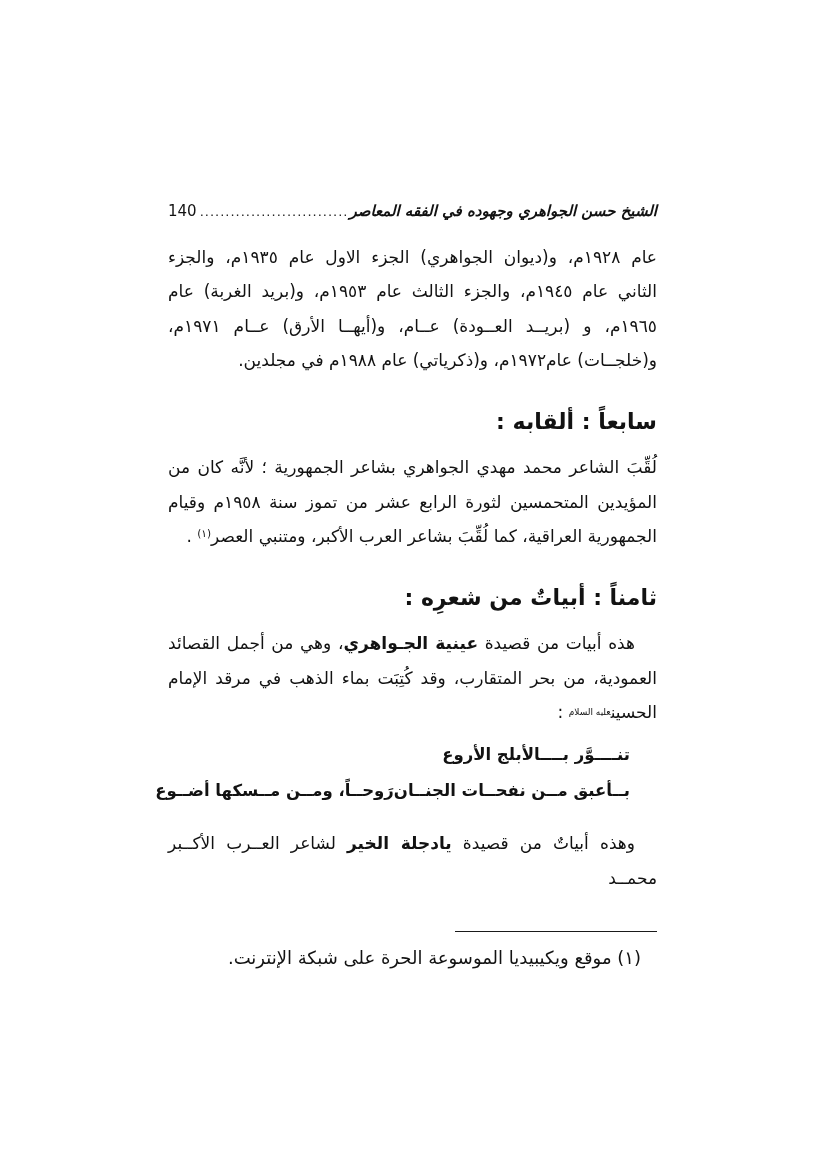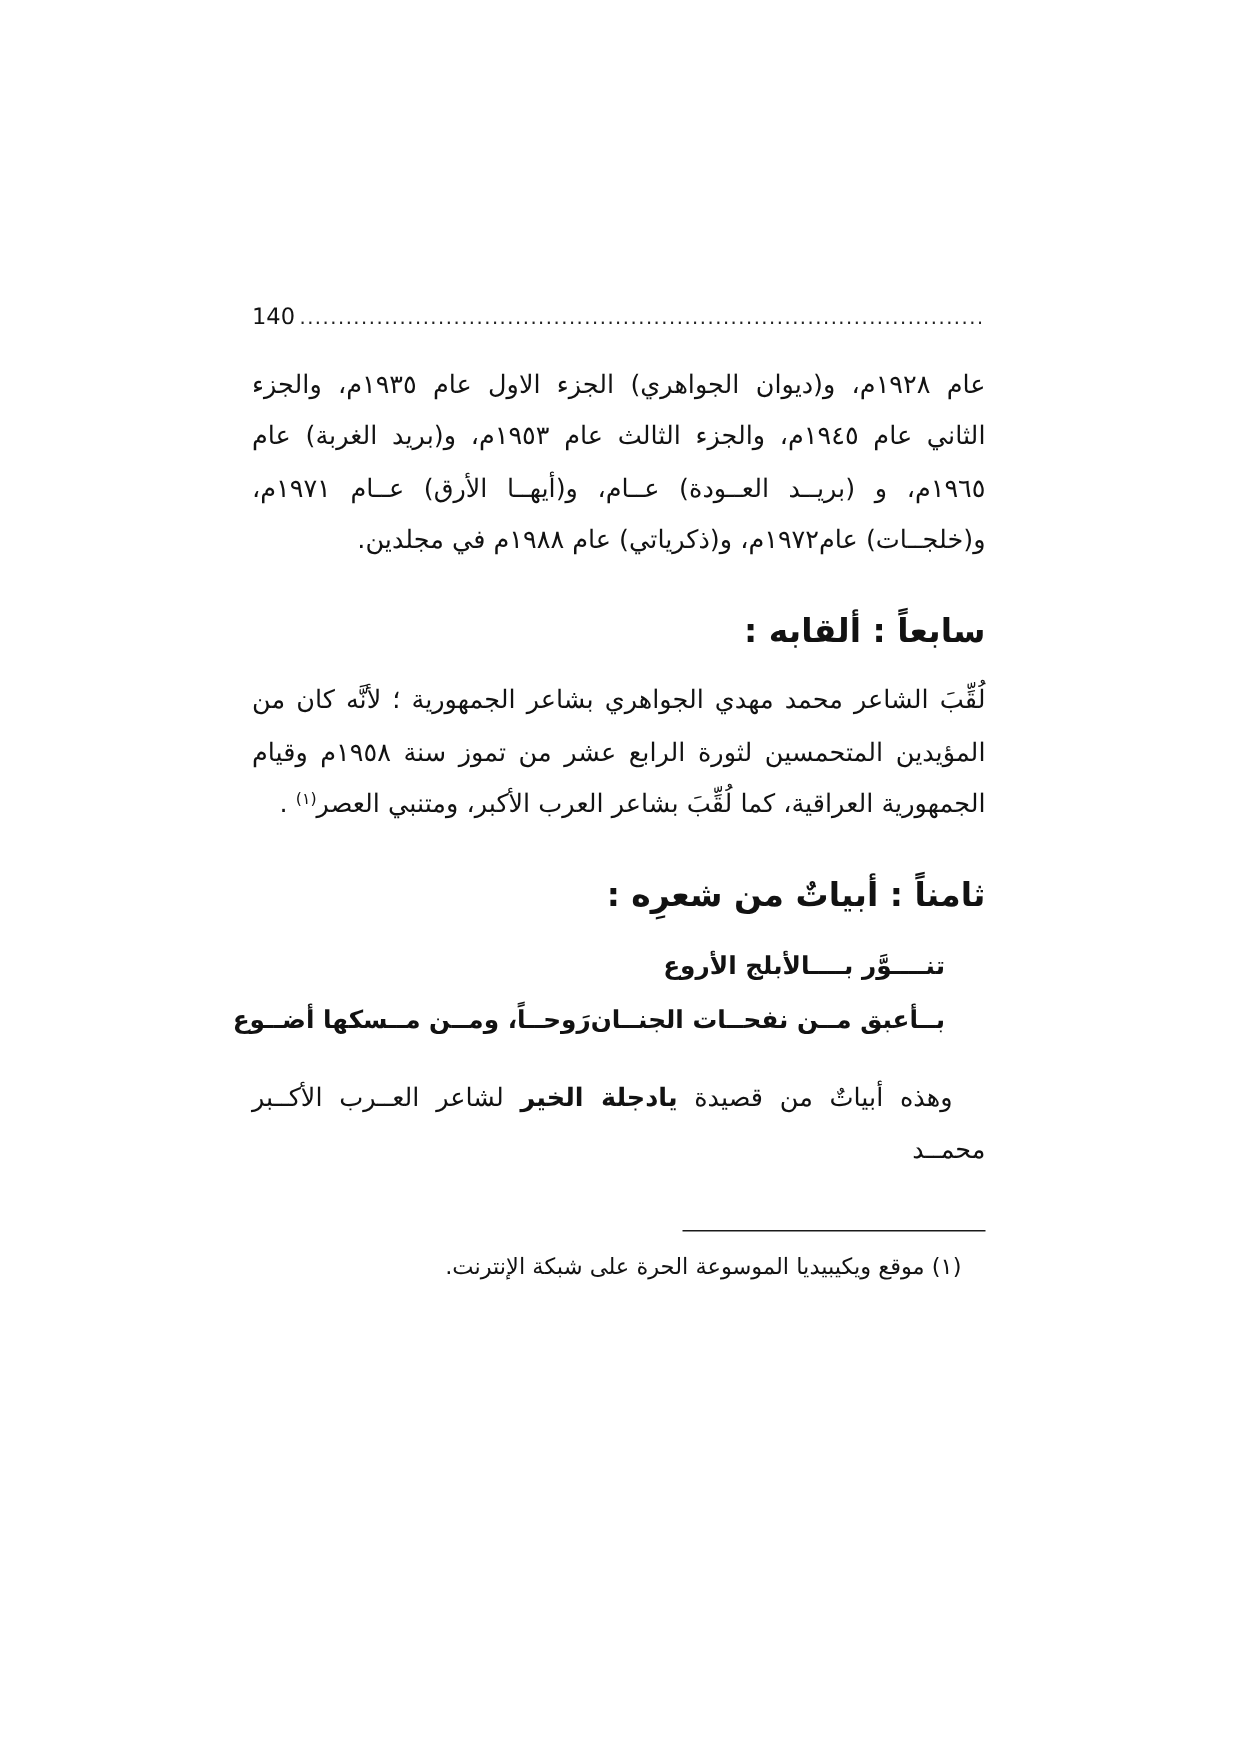--- a/index.html
+++ b/index.html
@@ -82,45 +82,47 @@
   }
   .hemistich { white-space:nowrap; }
   
   .footnote-area { margin-top:36px; }
   .footnote-sep {
     width:202px;
     border-top:1.5px solid #1a1a1a;
     margin-bottom:9px;
   }
   .footnote {
-    font-size:15px;
+    font-size:18px;
     line-height:1.9;
     padding-right:16px;
     text-align:right;
   }
 </style>
 </head>
 <body>
 
 <div class="page">
   <div class="content">
 
     <div class="running-header">
+      <span class="header-title">الشيخ حسن الجواهري وجهوده في الفقه المعاصر</span>
       <span class="header-dots">........................................................................................................</span>
       <span class="page-number">140</span>
     </div>
 
     <p class="para">عام ١٩٢٨م، و(ديوان الجواهري) الجزء الاول عام ١٩٣٥م، والجزء الثاني عام ١٩٤٥م، والجزء الثالث عام ١٩٥٣م، و(بريد الغربة) عام ١٩٦٥م، و (بريــد العــودة) عــام، و(أيهــا الأرق) عــام ١٩٧١م، و(خلجــات) عام١٩٧٢م، و(ذكرياتي) عام ١٩٨٨م في مجلدين.</p>
 
     <h2 class="section-heading">سابعاً : ألقابه :</h2>
 
     <p class="para"><span>لُقِّبَ الشاعر محمد مهدي الجواهري بشاعر الجمهورية ؛ لأنَّه كان من المؤيدين المتحمسين لثورة الرابع عشر من تموز سنة ١٩٥٨م وقيام الجمهورية العراقية، كما لُقِّبَ بشاعر العرب الأكبر، ومتنبي العصر</span><span class="fnref">(١)</span><span> .</span></p>
 
     <h2 class="section-heading">ثامناً : أبياتٌ من شعرِه :</h2>
 
+    <p class="para indent"><span>هذه أبيات من قصيدة </span><span style="font-weight: bold;">عينية الجـواهري</span><span>، وهي من أجمل القصائد العمودية، من بحر المتقارب، وقد كُتِبَت بماء الذهب في مرقد الإمام الحسين</span><span class="honorific">عليه السلام</span><span> :</span></p>
 
     <div class="poetry">
       <div class="poetry-line">
         <span class="hemistich">تنــــوَّر بــــالأبلج الأروع</span>
       </div>
       <div class="poetry-line">
         <span class="hemistich">بــأعبق مــن نفحــات الجنــان</span>
         <span class="hemistich">رَوحــاً، ومــن مــسكها أضــوع</span>
       </div>
     </div>

